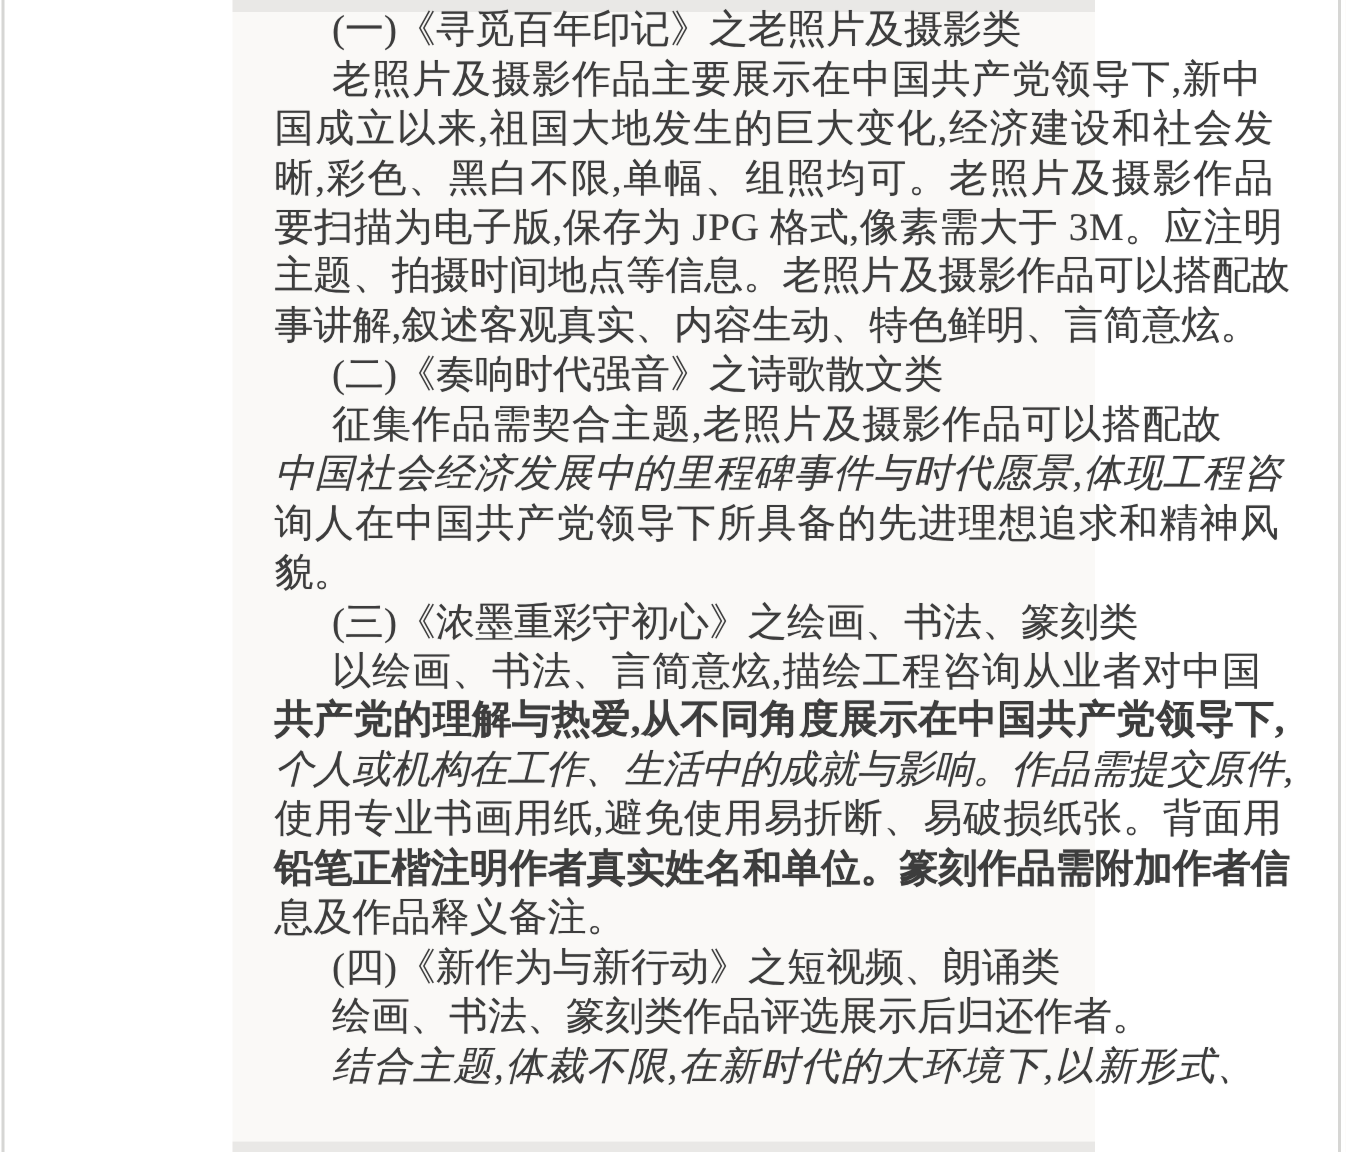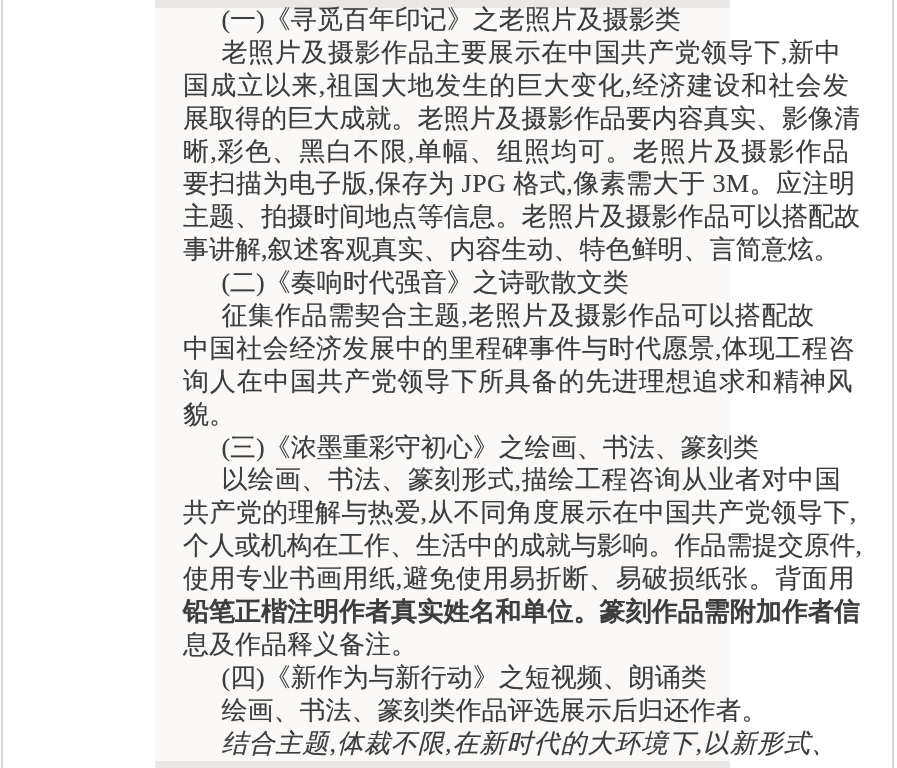--- a/index.html
+++ b/index.html
@@ -32,33 +32,32 @@
 
 <div class="border-line left"></div>
 <div class="border-line right"></div>
 <div class="gap-strip top"></div>
 <div class="page"></div>
 <div class="gap-strip bottom"></div>
 <div class="text">
     <div class="line indent end"><span>(一)《寻觅百年印记》之老照片及摄影类</span></div>
     <div class="line indent fill"><span style="letter-spacing: 0.645443px;">老照片及摄影作品主要展示在中国共产党领导下,新中</span></div>
     <div class="line fill"><span style="letter-spacing: 1.15024px;">国成立以来,祖国大地发生的巨大变化,经济建设和社会发</span></div>
-    <div class="line fill"><span style="letter-spacing: 0.0432692px;">展取得的巨大成就。老照片及摄影作品要内容真实、影像清</span></div>
     <div class="line fill"><span style="letter-spacing: 1.15024px;">晰,彩色、黑白不限,单幅、组照均可。老照片及摄影作品</span></div>
     <div class="line fill"><span style="letter-spacing: 0.465222px;">要扫描为电子版,保存为 JPG 格式,像素需大于 3M。应注明</span></div>
     <div class="line fill"><span style="letter-spacing: 0.0432692px;">主题、拍摄时间地点等信息。老照片及摄影作品可以搭配故</span></div>
     <div class="line end"><span>事讲解,叙述客观真实、内容生动、特色鲜明、言简意炫。</span></div>
     <div class="line indent end"><span>(二)《奏响时代强音》之诗歌散文类</span></div>
     <div class="line indent fill"><span style="letter-spacing: 0.645443px;">征集作品需契合主题,老照片及摄影作品可以搭配故</span></div>
-    <div class="line fill"><span style="letter-spacing: 0.596755px;">中国社会经济发展中的里程碑事件与时代愿景,体现工程咨</span></div>
+    <div class="line fill"><span style="letter-spacing: 0.596755px; font-style: italic;">中国社会经济发展中的里程碑事件与时代愿景,体现工程咨</span></div>
     <div class="line fill"><span style="letter-spacing: 0.8125px;">询人在中国共产党领导下所具备的先进理想追求和精神风</span></div>
     <div class="line end"><span>貌。</span></div>
     <div class="line indent end"><span>(三)《浓墨重彩守初心》之绘画、书法、篆刻类</span></div>
-    <div class="line indent fill"><span style="letter-spacing: 0.645443px;">以绘画、书法、篆刻形式,描绘工程咨询从业者对中国</span></div>
-    <div class="line fill"><span style="letter-spacing: 0.396991px;">共产党的理解与热爱,从不同角度展示在中国共产党领导下,</span></div>
-    <div class="line fill"><span style="letter-spacing: -0.135995px;">个人或机构在工作、生活中的成就与影响。作品需提交原件,</span></div>
+    <div class="line indent fill"><span style="letter-spacing: 0.645443px;">以绘画、书法、言简意炫,描绘工程咨询从业者对中国</span></div>
+    <div class="line fill"><span style="letter-spacing: 0.396991px; font-weight: bold;">共产党的理解与热爱,从不同角度展示在中国共产党领导下,</span></div>
+    <div class="line fill"><span style="letter-spacing: -0.135995px; font-style: italic;">个人或机构在工作、生活中的成就与影响。作品需提交原件,</span></div>
     <div class="line fill"><span style="letter-spacing: 0.596755px;">使用专业书画用纸,避免使用易折断、易破损纸张。背面用</span></div>
     <div class="line fill"><span style="letter-spacing: 0.0432692px; font-weight: bold;">铅笔正楷注明作者真实姓名和单位。篆刻作品需附加作者信</span></div>
     <div class="line end"><span>息及作品释义备注。</span></div>
     <div class="line indent end"><span>(四)《新作为与新行动》之短视频、朗诵类</span></div>
     <div class="line indent end"><span>绘画、书法、篆刻类作品评选展示后归还作者。</span></div>
     <div class="line indent fill"><span style="letter-spacing: 1.00338px; font-style: italic;">结合主题,体裁不限,在新时代的大环境下,以新形式、</span></div>
   </div>
 
 </body></html>

